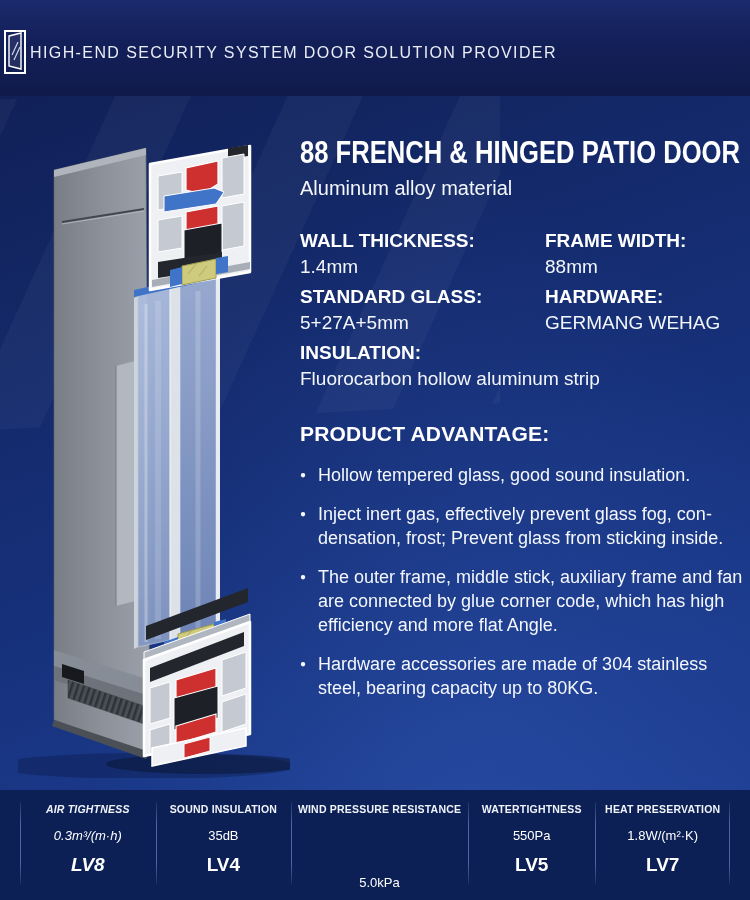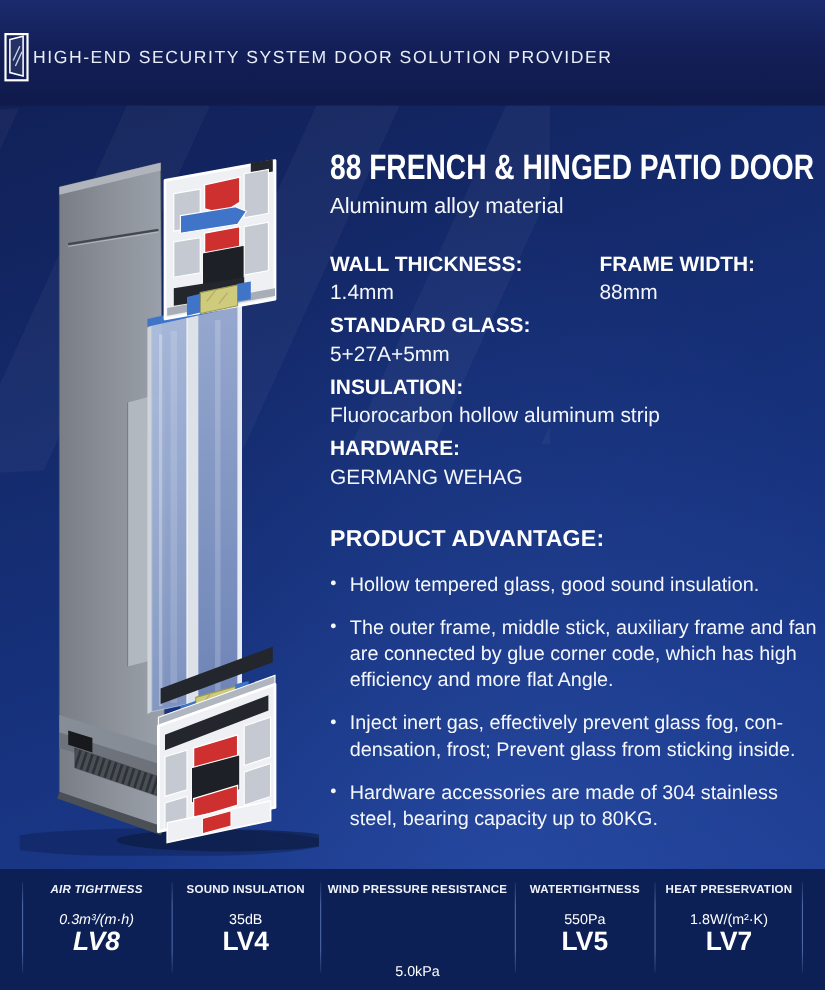--- a/index.html
+++ b/index.html
@@ -52,21 +52,21 @@
   }
   .rating-col::before{left:0;}
   .ratings::after{right:20px;}
   .rating-col:nth-child(1){flex:135 1 0;font-style:italic;}
   .rating-col:nth-child(2){flex:135 1 0;}
   .rating-col:nth-child(3){flex:176 1 0;gap:47px;}
   .rating-col:nth-child(4){flex:127 1 0;}
   .rating-col:nth-child(5){flex:134 1 0;}
   .rating-label{font-size:10.5px;font-weight:bold;letter-spacing:.2px;white-space:nowrap;color:#f0f3fa;}
   .rating-value{margin-top:13px;font-size:13px;color:#ffffff;}
-  .rating-level{font-size:24px;font-weight:bold;color:#ffffff;}
+  .rating-level{margin-top:11px;font-size:19px;font-weight:bold;color:#ffffff;}
   
   .illustration{position:absolute;left:18px;top:128px;width:272px;height:650px;margin:0;}
 </style>
 </head>
 <body>
 
 <div class="page">
   <div class="streaks"></div>
 
   <header class="banner">
@@ -186,35 +186,35 @@
         <span class="spec-value">1.4mm</span>
       </div>
       <div class="spec">
         <span class="spec-label">FRAME WIDTH:</span>
         <span class="spec-value">88mm</span>
       </div>
       <div class="spec">
         <span class="spec-label">STANDARD GLASS:</span>
         <span class="spec-value">5+27A+5mm</span>
       </div>
+      <div class="spec">
+        <span class="spec-label">HARDWARE:</span>
+        <span class="spec-value">GERMANG WEHAG</span>
+      </div>
       <div class="spec full">
         <span class="spec-label">INSULATION:</span>
         <span class="spec-value">Fluorocarbon hollow aluminum strip</span>
       </div>
-      <div class="spec">
-        <span class="spec-label">HARDWARE:</span>
-        <span class="spec-value">GERMANG WEHAG</span>
-      </div>
     </div>
 
     <h2 class="adv-heading">PRODUCT ADVANTAGE:</h2>
     <ul class="adv-list">
       <li>Hollow tempered glass, good sound insulation.</li>
+      <li>Inject inert gas, effectively prevent glass fog, con-densation, frost; Prevent glass from sticking inside.</li>
       <li>The outer frame, middle stick, auxiliary frame and fan are connected by glue corner code, which has high efficiency and more flat Angle.</li>
-      <li>Inject inert gas, effectively prevent glass fog, con-densation, frost; Prevent glass from sticking inside.</li>
       <li>Hardware accessories are made of 304 stainless steel, bearing capacity up to 80KG.</li>
     </ul>
   </section>
 
   <footer class="ratings">
     <div class="rating-col">
       <span class="rating-label">AIR TIGHTNESS</span>
       <span class="rating-value">0.3m³/(m·h)</span>
       <span class="rating-level">LV8</span>
     </div>

